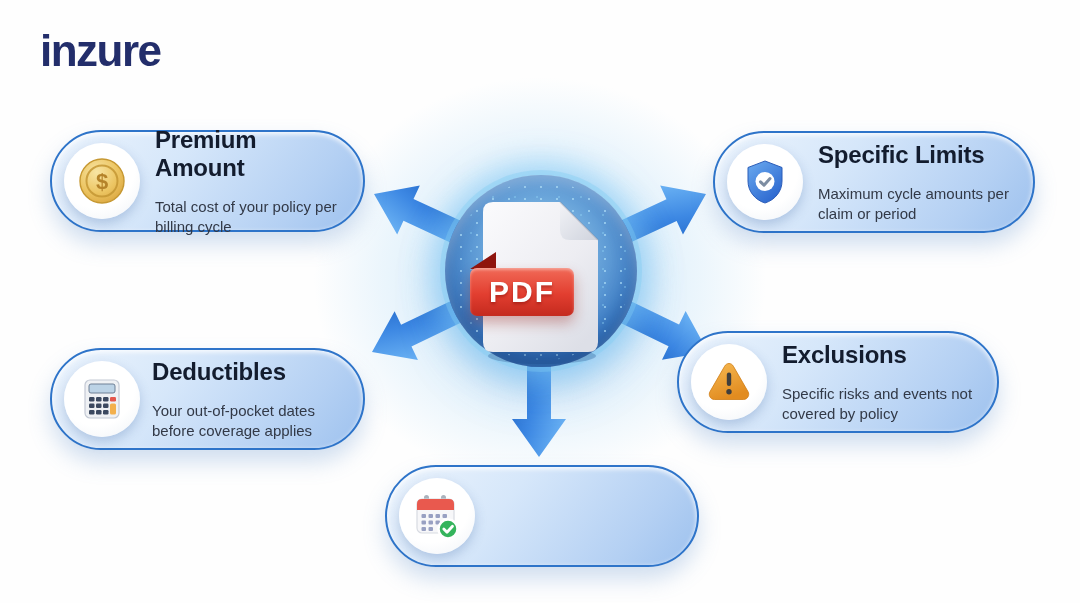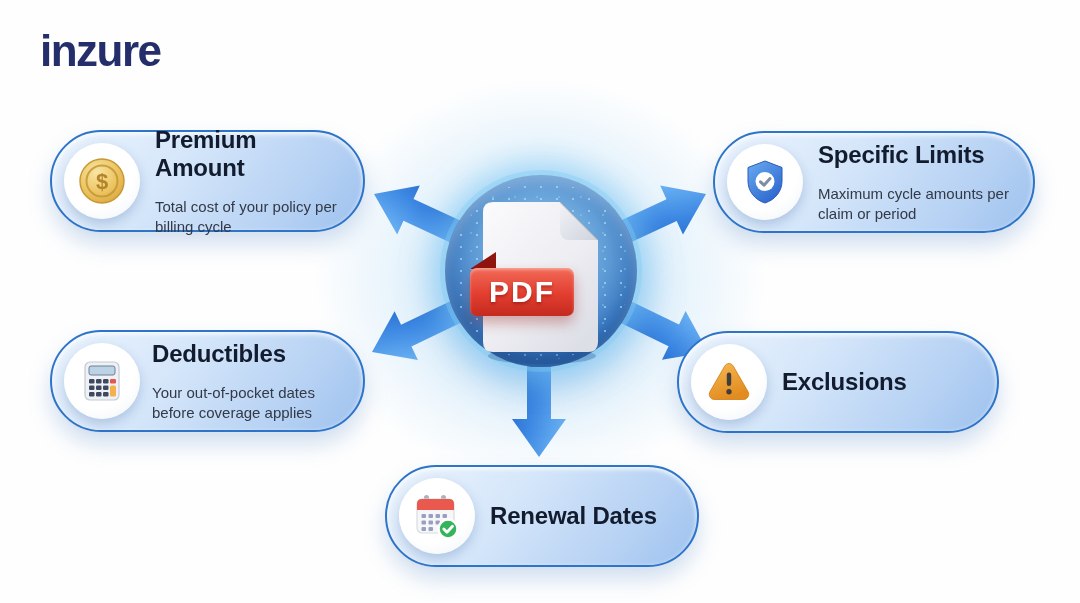--- a/index.html
+++ b/index.html
@@ -145,21 +145,21 @@
         <circle cx="24" cy="23.5" r="9.5" fill="#ffffff"></circle>
         <path d="M19.5 23.8 L23 27.2 L29 20.6" fill="none" stroke="#7d8da2" stroke-width="3" stroke-linecap="round" stroke-linejoin="round"></path>
       </svg>
     </div>
     <div>
       <div class="card-title">Specific Limits</div>
       <div class="card-desc">Maximum cycle amounts per claim or period</div>
     </div>
   </div>
 
-  <div class="card" style="left:50px;top:330px;width:315px;gap:12px;">
+  <div class="card" style="left:50px;top:348px;width:315px;gap:12px;">
     <div class="badge">
       <svg width="48" height="48" viewBox="0 0 48 48">
         <rect x="7" y="5" width="34" height="38" rx="5" fill="#eff1f4" stroke="#c3c9d4" stroke-width="1.2"></rect>
         <rect x="11" y="9" width="26" height="9" rx="2" fill="#bcd3e6" stroke="#6e8096" stroke-width="1"></rect>
         <g fill="#3c4960">
           <rect x="11" y="22" width="5.5" height="4.5" rx="1.2"></rect>
             <rect x="18" y="22" width="5.5" height="4.5" rx="1.2"></rect>
             <rect x="25" y="22" width="5.5" height="4.5" rx="1.2"></rect>
           <rect x="11" y="28.5" width="5.5" height="4.5" rx="1.2"></rect>
             <rect x="18" y="28.5" width="5.5" height="4.5" rx="1.2"></rect>
@@ -187,20 +187,21 @@
               <stop offset="1" stop-color="#e28c20"></stop>
         </linearGradient>
           </defs>
         <path d="M24 5.5 C25.8 5.5 27.4 6.5 28.4 8.3 L43 33.6 C45 37 42.6 41.5 38.6 41.5 H9.4 C5.4 41.5 3 37 5 33.6 L19.6 8.3 C20.6 6.5 22.2 5.5 24 5.5 Z" fill="url(#warnGrad)" stroke="#cf7c14" stroke-width="0.8"></path>
         <rect x="21.8" y="14.5" width="4.4" height="13.5" rx="2.2" fill="#3f3e3d"></rect>
         <circle cx="24" cy="33.8" r="2.7" fill="#3f3e3d"></circle>
       </svg>
     </div>
     <div>
       <div class="card-title">Exclusions</div>
+      <div class="card-desc">Specific risks and events not covered by policy</div>
     </div>
   </div>
 
   <div class="card" style="left:385px;top:465px;width:314px;">
     <div class="badge">
       <svg width="50" height="50" viewBox="0 0 50 50">
         <rect x="12" y="4" width="5" height="9" rx="2.5" fill="#aab3bd"></rect>
         <rect x="29" y="4" width="5" height="9" rx="2.5" fill="#aab3bd"></rect>
         <rect x="5" y="8" width="37" height="34" rx="5" fill="#f7f7f9" stroke="#d8dbe2" stroke-width="1.2"></rect>
         <path d="M5 13 Q5 8 10 8 H37 Q42 8 42 13 V19 H5 Z" fill="#e9594e"></path>
@@ -213,19 +214,18 @@
             <rect x="16.5" y="29.5" width="4.5" height="4" rx="1"></rect>
             <rect x="23.5" y="29.5" width="4.5" height="4" rx="1"></rect>
           <rect x="9.5" y="36" width="4.5" height="4" rx="1"></rect>
             <rect x="16.5" y="36" width="4.5" height="4" rx="1"></rect>
         </g>
         <circle cx="36" cy="38" r="9.5" fill="#35b45c" stroke="#ffffff" stroke-width="2.5"></circle>
         <path d="M31.8 38 L35 41.2 L40.5 35.2" fill="none" stroke="#ffffff" stroke-width="2.8" stroke-linecap="round" stroke-linejoin="round"></path>
       </svg>
     </div>
     <div>
-      <div class="card-title">Renewal Dates</div>
     </div>
   </div>
 
   <div class="logo">inzure</div>
 
 </div>
 
 </body></html>

